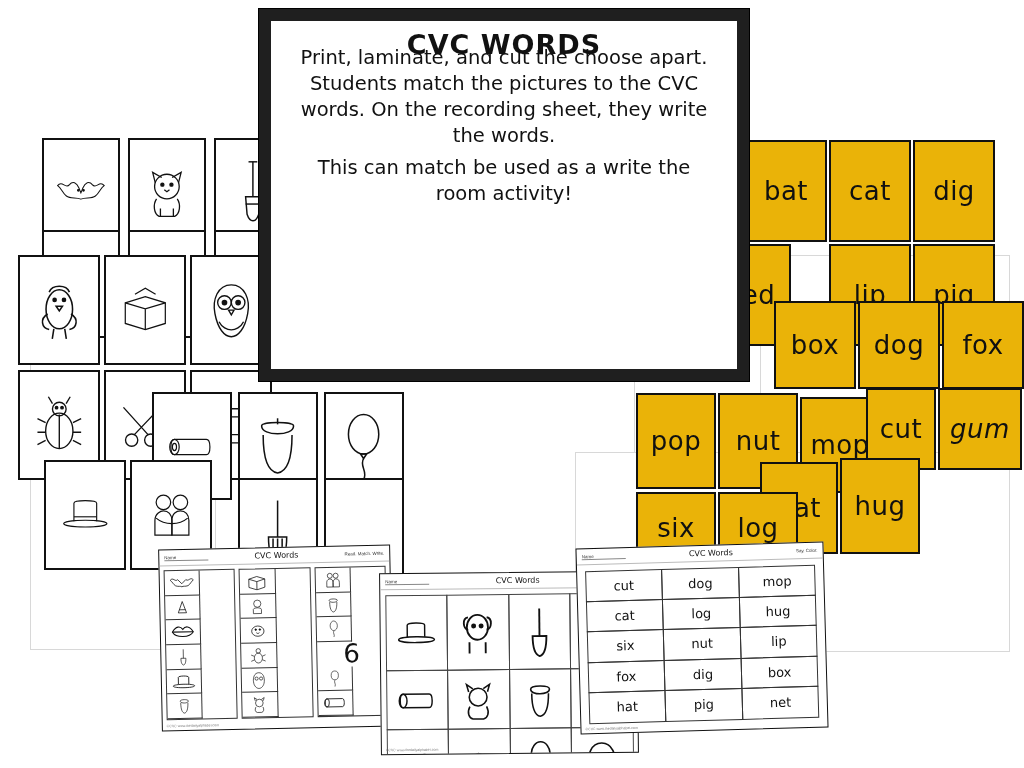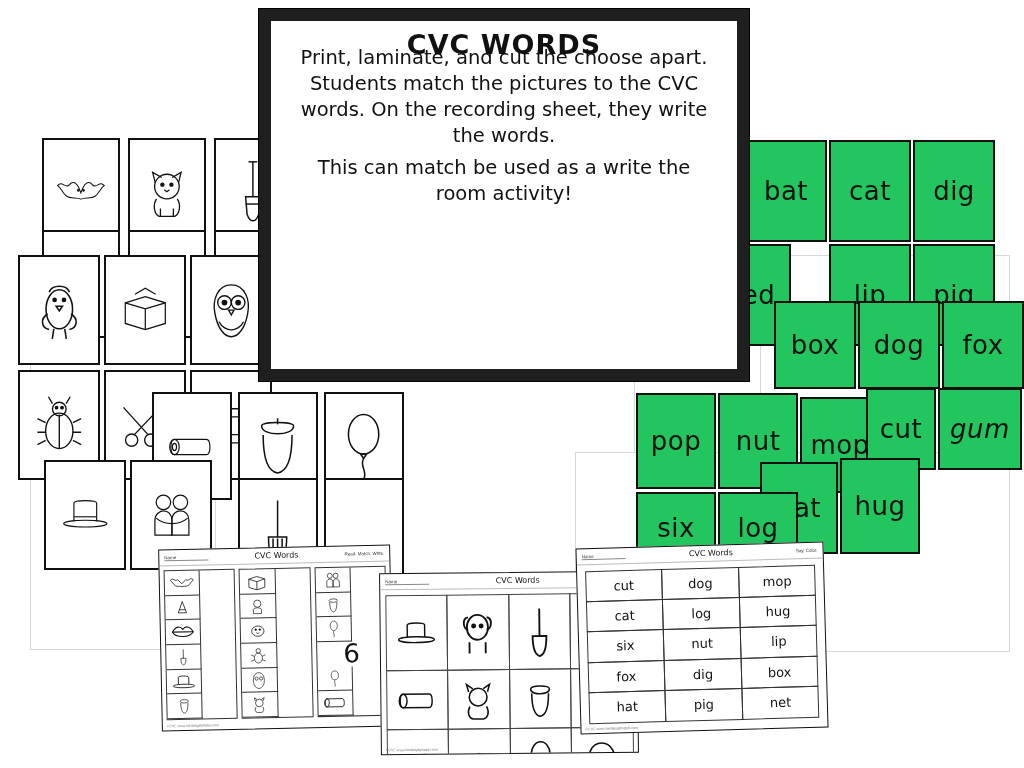--- a/index.html
+++ b/index.html
@@ -17,21 +17,21 @@
   .stage {
     position: absolute;
     left: 0; top: 0;
     width: 1024px;
     height: 768px;
   }
 
   
   .wordcard {
     position: absolute;
-    background: #22c55e;
+    background: #eab308;
     border: 2px solid #111;
     box-sizing: border-box;
     display: flex;
     align-items: center;
     justify-content: center;
   }
   .wordcard span {
     font-family: "DejaVu Sans", sans-serif;
     font-size: 26px;
     color: #111;

